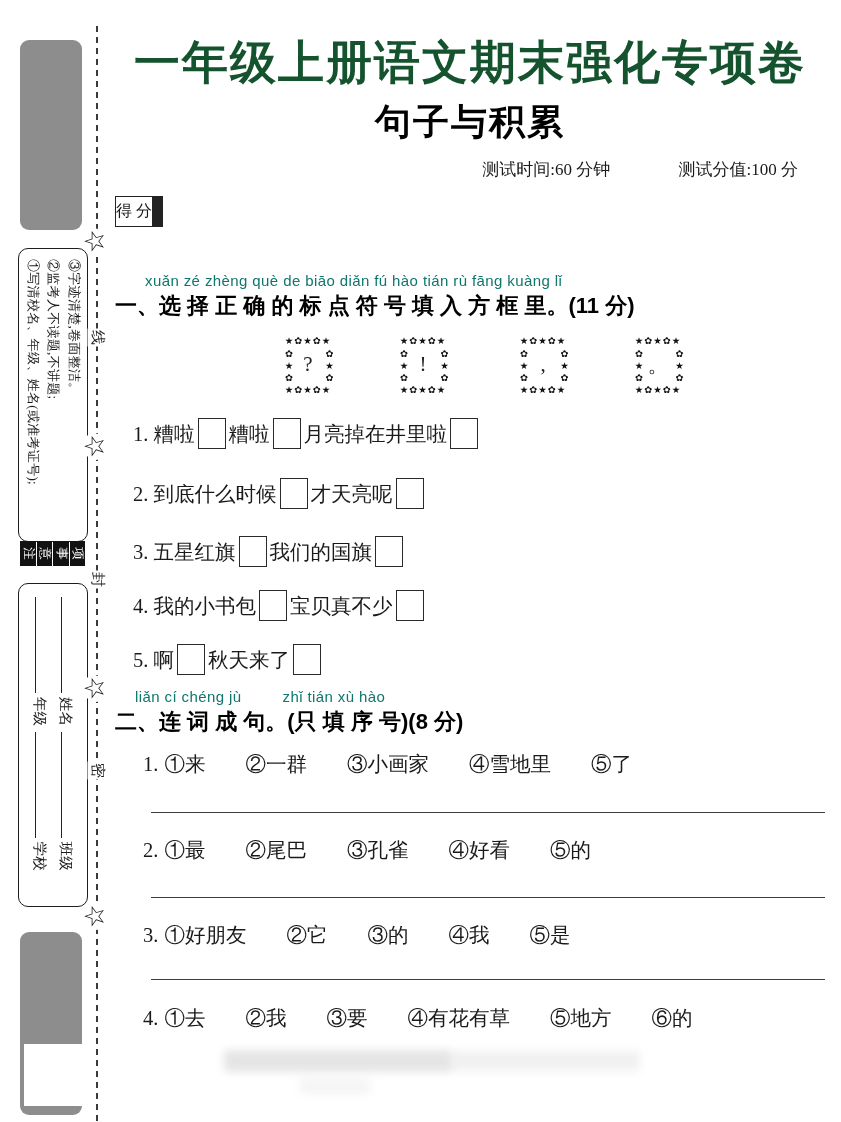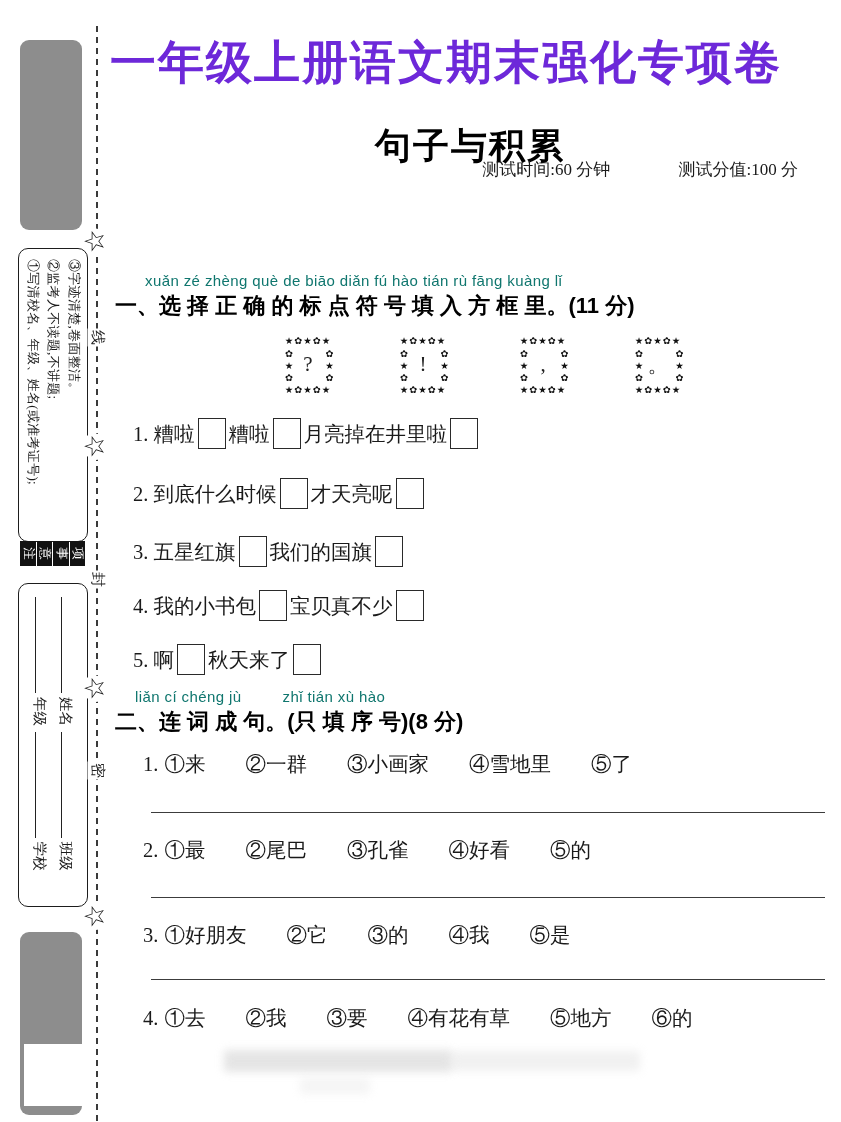--- a/index.html
+++ b/index.html
@@ -27,24 +27,24 @@
   .notice-title span{width:15.5px;height:25px;background:#121212;color:#fff;font-size:12.5px;
     display:flex;align-items:center;justify-content:center;transform-origin:center;}
   .notice-title span i{font-style:normal;display:block;transform:rotate(90deg);}
 
   .seal-char{position:absolute;left:88px;width:18px;text-align:center;font-size:15px;
     transform:rotate(90deg);background:#fff;color:#222;}
   .line-star{position:absolute;left:83px;font-size:27px;color:#111;transform:rotate(-18deg);
     background:#fff;border-radius:50%;line-height:1;}
 
   
-  .title{position:absolute;left:110px;width:720px;top:32px;
-    font-family:"Liberation Sans",sans-serif;font-weight:900;font-size:46px;letter-spacing:2px;color:#6d28d9;}
+  .title{position:absolute;left:110px;width:720px;top:32px;text-align:center;
+    font-family:"Liberation Sans",sans-serif;font-weight:900;font-size:46px;letter-spacing:2px;color:#14532d;}
   .subtitle{position:absolute;left:110px;width:720px;top:98px;text-align:center;
-    font-family:"Liberation Sans",sans-serif;font-weight:900;font-size:36px;letter-spacing:2px;color:#000;margin-top:24px;}
+    font-family:"Liberation Sans",sans-serif;font-weight:900;font-size:36px;letter-spacing:2px;color:#000;}
   .meta{position:absolute;left:110px;width:720px;top:158px;text-align:right;font-size:17px;}
   .meta span{margin:0 32px;}
 
   
   table.score{position:absolute;left:115px;top:196px;border-collapse:collapse;table-layout:fixed;}
   table.score td{border:1.4px solid #222;height:29px;text-align:center;font-size:16px;padding:0;}
   td.c0{width:60px;} td.cm{width:63px;} td.cl{width:71px;}
 
   
   .pinyin{position:absolute;font-family:Liberation Sans, sans-serif;font-size:15px;
@@ -132,20 +132,33 @@
 
   <div class="title">一年级上册语文期末强化专项卷</div>
   <div class="subtitle">句子与积累</div>
   <div class="meta">
     <span>测试时间:60 分钟</span>
     <span>测试分值:100 分</span>
   </div>
 
   <table class="score">
     <tbody>
+    <tr>
+      <td>得 分</td>
+      <td></td>
+      <td></td>
+      <td></td>
+      <td></td>
+      <td></td>
+      <td></td>
+      <td></td>
+      <td></td>
+      <td></td>
+      <td></td>
+    </tr>
   </tbody>
     </table>
 
   <div class="pinyin" style="left:145px;top:272px">xuǎn zé zhèng què de biāo diǎn fú hào tián rù fāng kuàng lǐ</div>
   <div class="sec-head" style="left:115px;top:291px">一、选 择 正 确 的 标 点 符 号 填 入 方  框 里。(11 分)</div>
 
   <div class="starbox" style="left:284px;top:337px">
     <span class="edge sb-top">★✿★✿★</span>
     <span class="edge sb-bot">★✿★✿★</span>
     <span class="edge sb-left">✿★✿</span>

